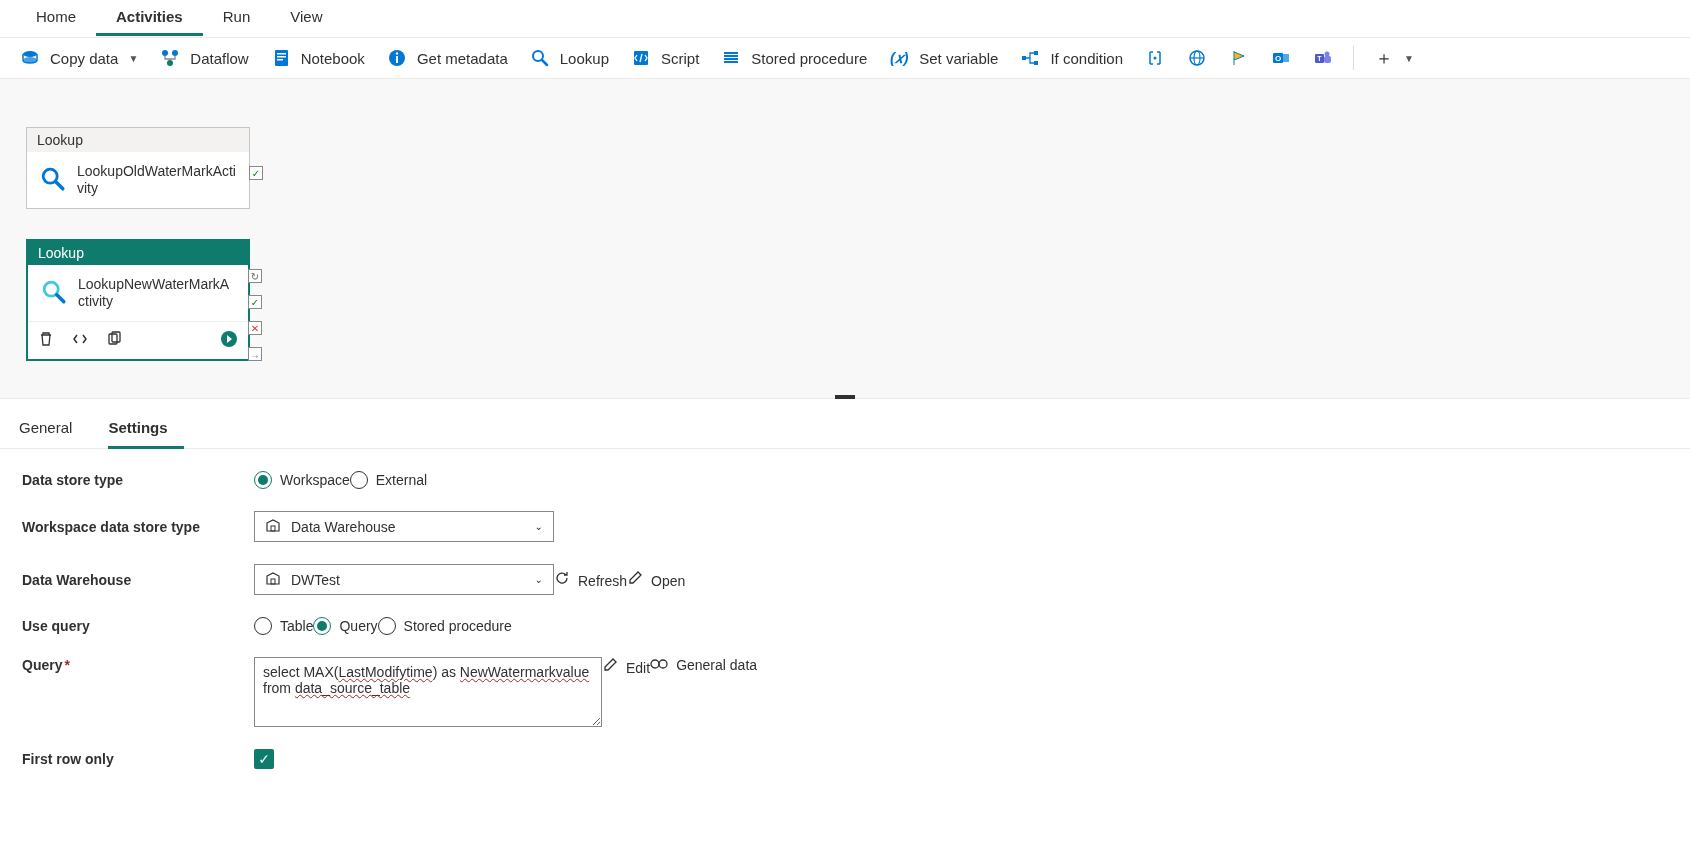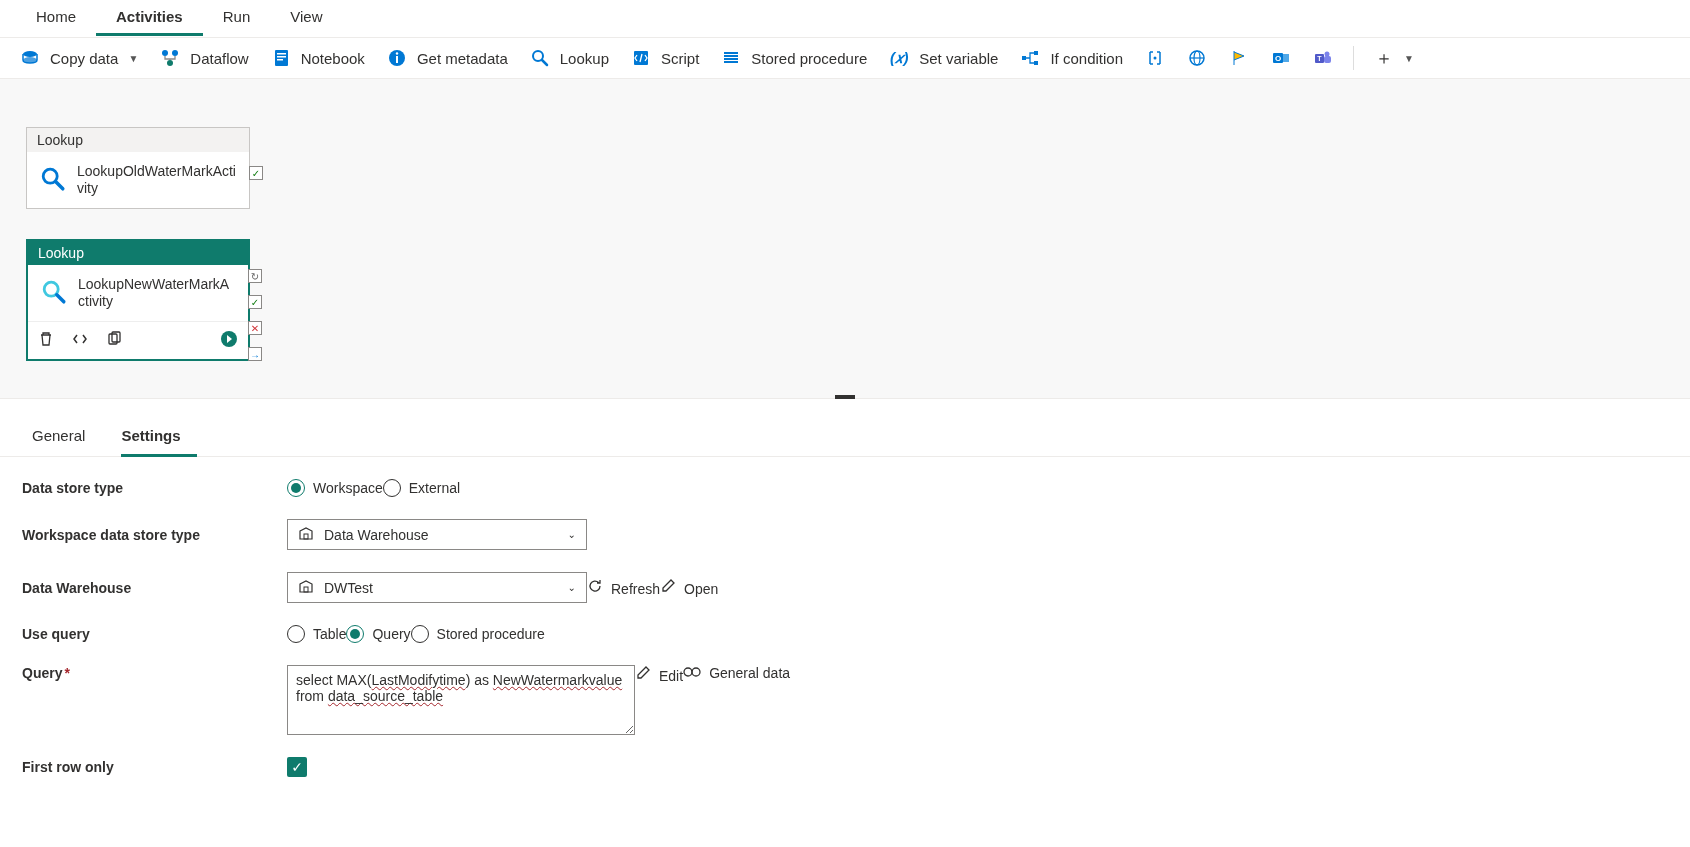--- a/index.html
+++ b/index.html
@@ -26,29 +26,29 @@
   .node-title { font-size: 14px; line-height: 1.25; word-break: break-all; max-height: 36px; overflow: hidden; }
   .node-footer { display: flex; align-items: center; gap: 18px; padding: 8px 10px; border-top: 1px solid #eee; }
   .node-footer .spacer { flex: 1; }
   .node-badge { position: absolute; right: -14px; width: 14px; height: 14px; border: 1px solid #8a8886; background: #fff; display: flex; align-items: center; justify-content: center; font-size: 10px; }
   .node1 { margin-bottom: 30px; }
   
   
   .drag-handle { position: absolute; left: 50%; bottom: -1px; transform: translateX(-50%); width: 20px; height: 4px; background: #323130; }
   
   
-  .bottom-tabs { display: flex; gap: 0; padding: 0 32px; margin-top: 20px; }
+  .bottom-tabs { display: flex; gap: 0; padding: 0 19px; margin-top: 12px; }
   .btab { padding: 8px 16px 10px 0; margin-right: 20px; cursor: pointer; font-size: 15px; border-bottom: 3px solid transparent; }
   .btab.active { font-weight: 600; border-bottom-color: #0f7b6c; }
   .btab-border { border-bottom: 1px solid #edebe9; margin-top:-1px; }
   
   
   .form { padding: 22px; }
   .form-row { display: flex; align-items: center; margin-bottom: 22px; }
-  .f-label { width: 265px; font-weight: 600; font-size: 14px; }
+  .f-label { width: 232px; font-weight: 600; font-size: 14px; }
   .f-label .req { color: #a4262c; margin-left: 2px; }
   .f-controls { display: flex; align-items: center; flex: 1; }
   
   .radio { display: flex; align-items: center; gap: 8px; cursor: pointer; }
   .radio-circ { width: 18px; height: 18px; border: 1.5px solid #323130; border-radius: 50%; display: flex; align-items: center; justify-content: center; }
   .radio.checked .radio-circ { border-color: #0f7b6c; }
   .radio.checked .radio-dot { width: 10px; height: 10px; background: #0f7b6c; border-radius: 50%; }
   
   .select { width: 300px; border: 1px solid #8a8886; padding: 5px 10px; display: flex; align-items: center; gap: 10px; background: #fff; cursor: pointer; }
   .select .sel-text { flex: 1; }

